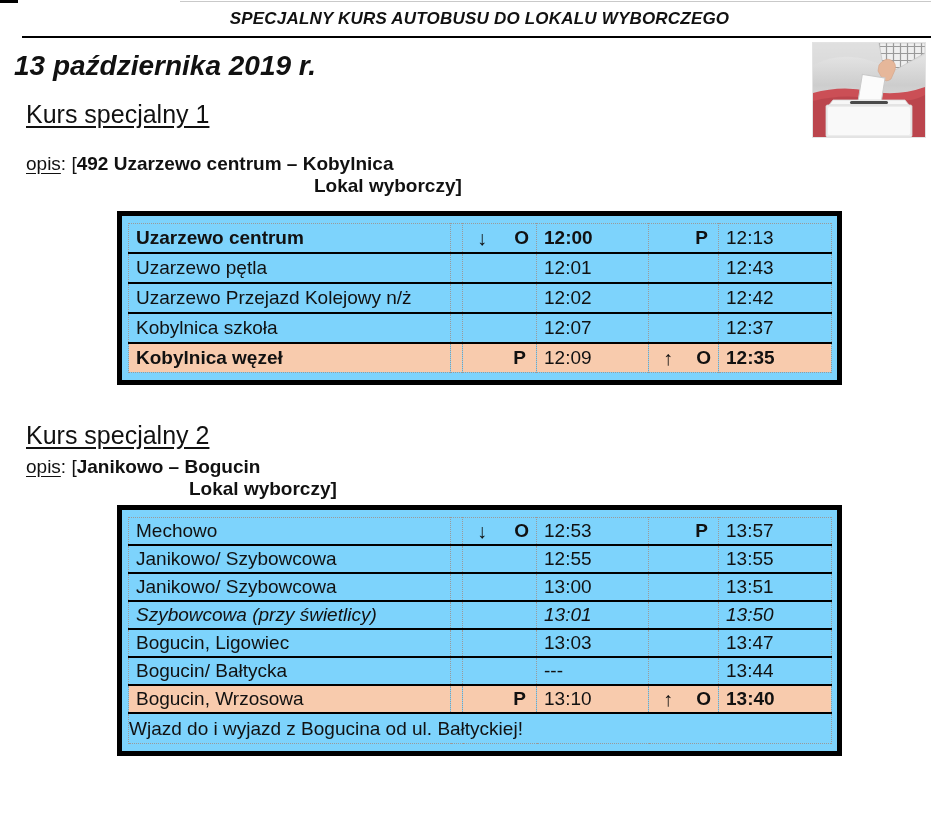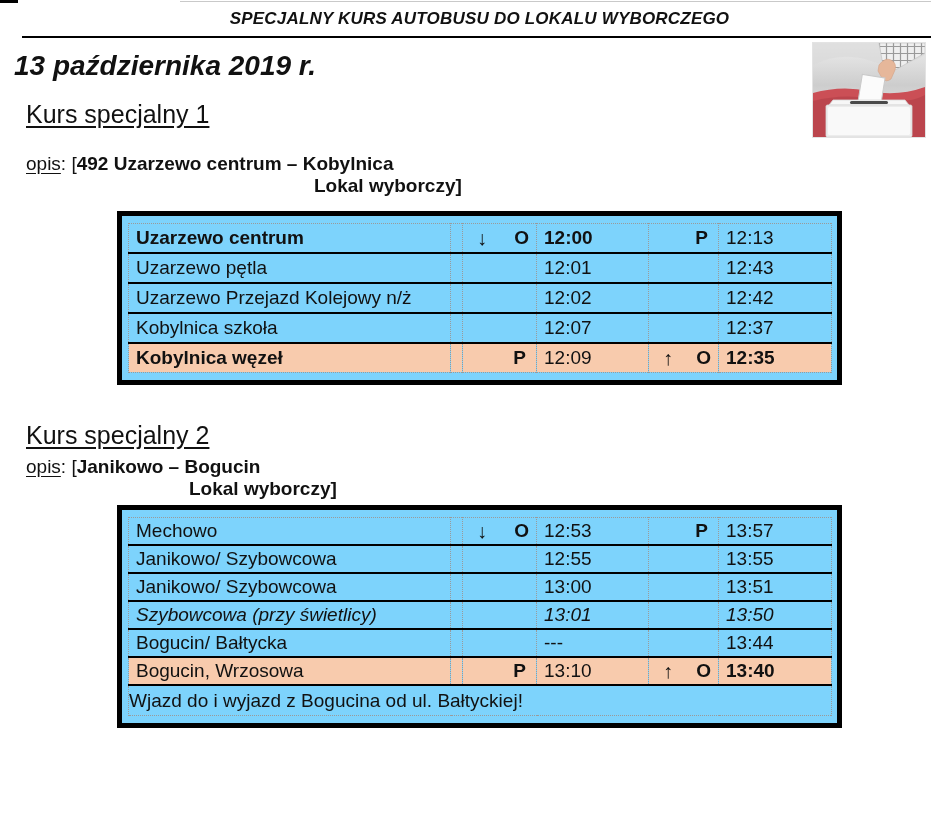--- a/index.html
+++ b/index.html
@@ -274,20 +274,28 @@
       </tr>
       <tr class="sep it">
         <td class="name">Szybowcowa (przy świetlicy)</td>
         <td></td>
             <td></td>
         <td class="time">13:01</td>
         <td></td>
         <td class="time">13:50</td>
       </tr>
       <tr class="sep">
+        <td class="name">Bogucin, Ligowiec</td>
+        <td></td>
+            <td></td>
+        <td class="time">13:03</td>
+        <td></td>
+        <td class="time">13:47</td>
+      </tr>
+      <tr class="sep">
         <td class="name">Bogucin/ Bałtycka</td>
         <td></td>
             <td></td>
         <td class="time">---</td>
         <td></td>
         <td class="time">13:44</td>
       </tr>
       <tr class="sep hl">
         <td class="name">Bogucin, Wrzosowa</td>
         <td></td>

